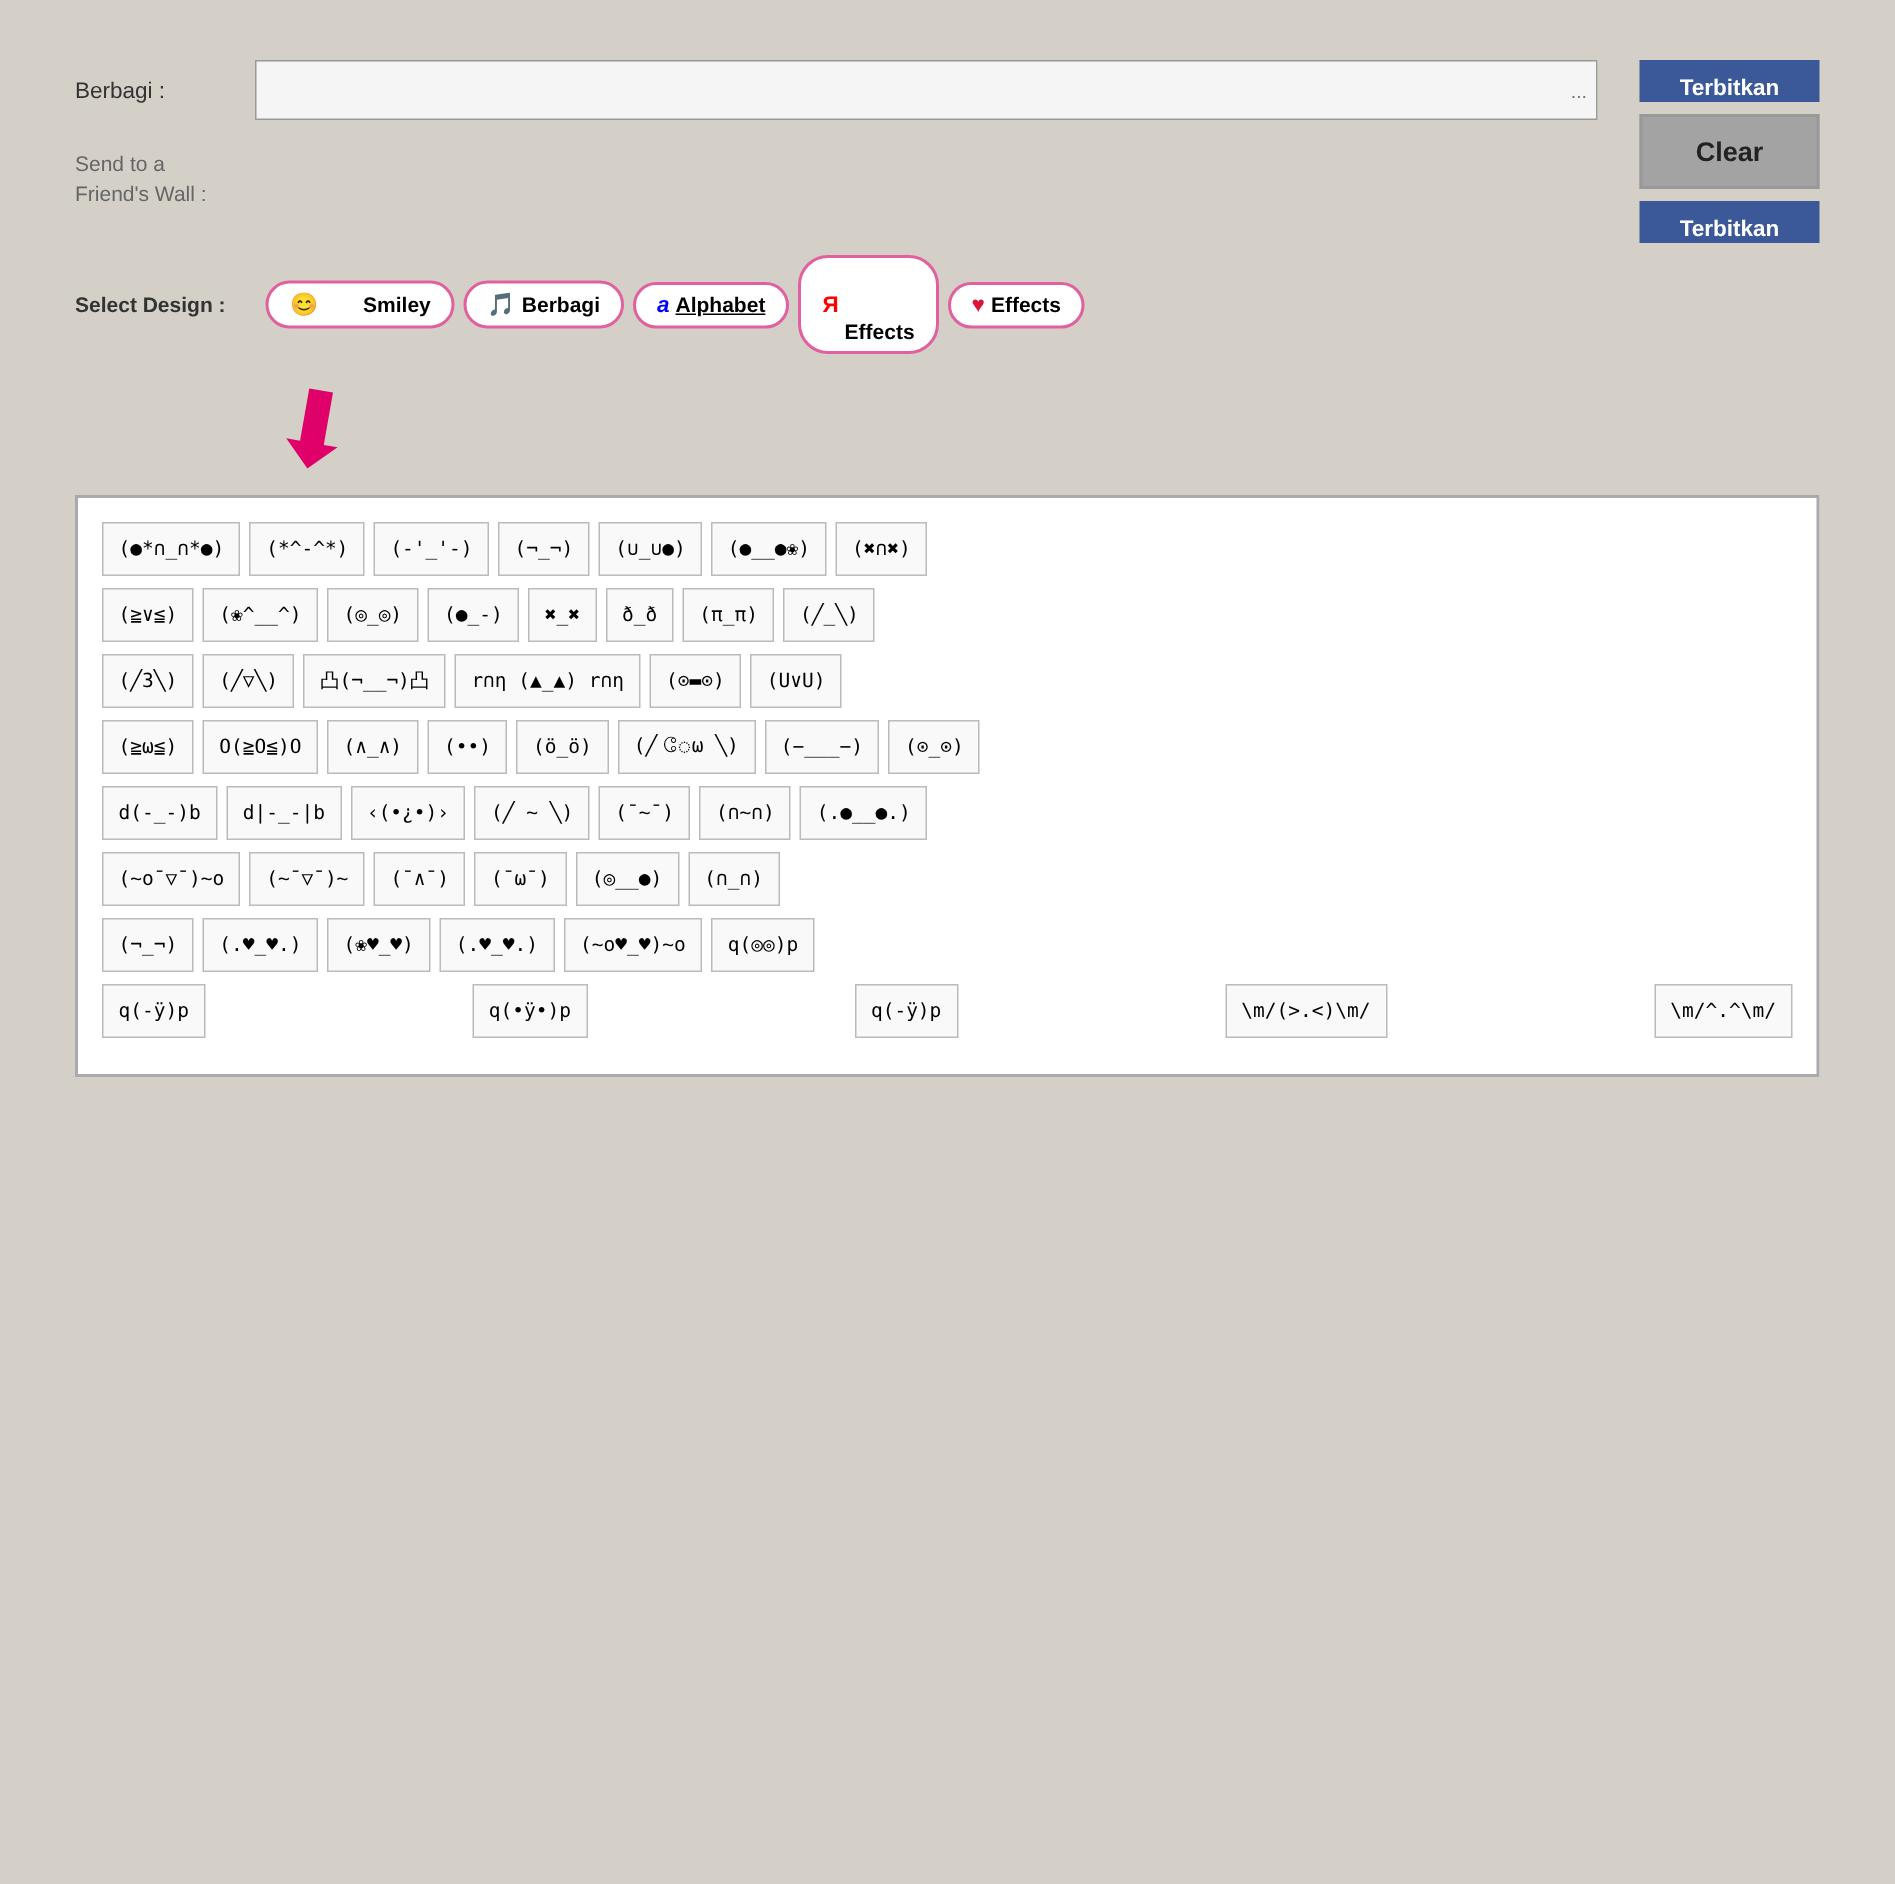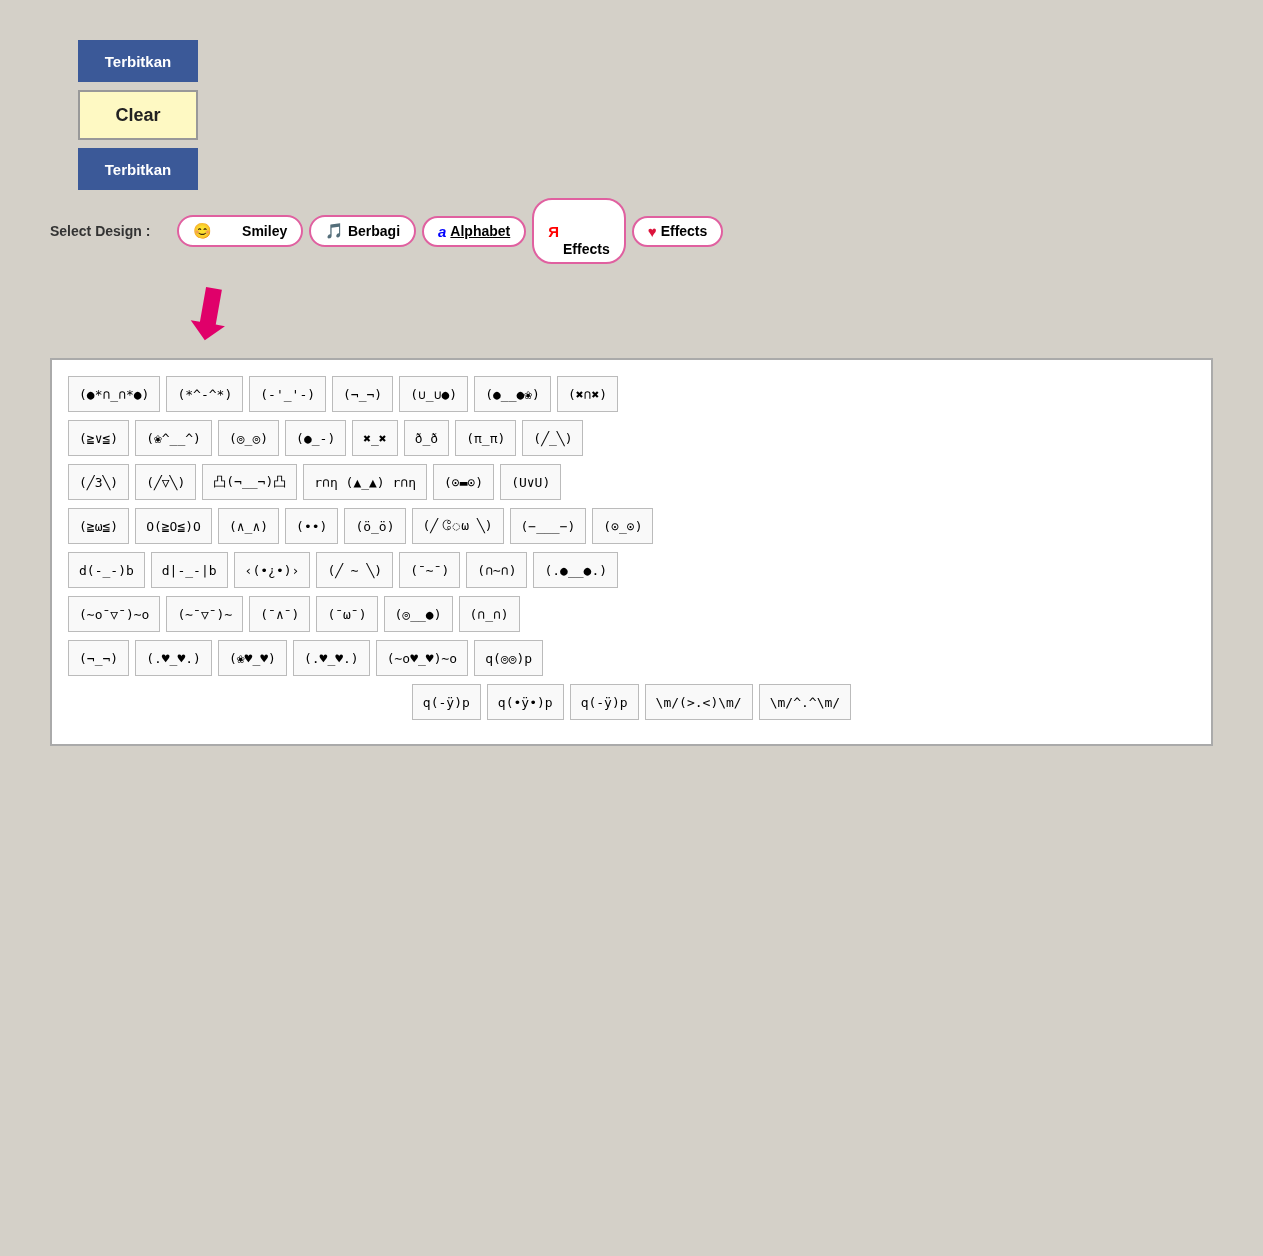--- a/index.html
+++ b/index.html
@@ -34,24 +34,24 @@
     .btn-terbitkan {
       background: #3b5998;
       color: white;
       border: none;
       padding: 10px 20px;
       font-size: 15px;
       font-weight: bold;
       cursor: pointer;
       margin-left: 12px;
       min-width: 120px;
-      height: 42px;
+      height: 28px;
     }
     .btn-clear {
-      background: #fef9c3;
+      background: #a3a3a3;
       color: #222;
       border: 2px solid #999;
       padding: 10px 20px;
       font-size: 18px;
       font-weight: bold;
       cursor: pointer;
       min-width: 120px;
       height: 50px;
     }
     .share-row {
@@ -151,20 +151,31 @@
       align-items: flex-end;
       gap: 8px;
       padding-left: 16px;
     }
   </style>
 </head>
 <body>
 
 <div class="main-container">
   <div class="top-section">
+    <div class="top-left">
+
+      <div class="share-row">
+        <span class="label">Berbagi :</span>
+        <input type="text" class="share-input" placeholder="..." style="flex: 1 1 0%;">
+      </div>
+
+      <div class="friend-wall-row" style="margin-top:20px;">
+        <span class="friend-wall-label">Send to a<br>Friend's Wall :</span>
+      </div>
+    </div>
     <div class="top-right">
       <button class="btn-terbitkan">Terbitkan</button>
       <button class="btn-clear">Clear</button>
       <button class="btn-terbitkan">Terbitkan</button>
     </div>
   </div>
 
   <div class="select-design-row">
     <span class="select-design-label">Select Design :</span>
     <div class="design-tab">
@@ -257,21 +268,21 @@
 
     <div class="grid-row">
       <button class="emoticon-btn">(¬_¬)</button>
       <button class="emoticon-btn">(.♥_♥.)</button>
       <button class="emoticon-btn">(❀♥_♥)</button>
       <button class="emoticon-btn">(.♥_♥.)</button>
       <button class="emoticon-btn">(∼o♥_♥)∼o</button>
       <button class="emoticon-btn">q(◎◎)p</button>
     </div>
 
-    <div class="grid-row" style="justify-content:center;">
+    <div class="grid-row" style="justify-content:space-between;">
       <button class="emoticon-btn">q(-ÿ)p</button>
       <button class="emoticon-btn">q(•ÿ•)p</button>
       <button class="emoticon-btn">q(-ÿ)p</button>
       <button class="emoticon-btn">\m/(&gt;.&lt;)\m/</button>
       <button class="emoticon-btn">\m/^.^\m/</button>
     </div>
   </div>
 </div>
 
 </body></html>

